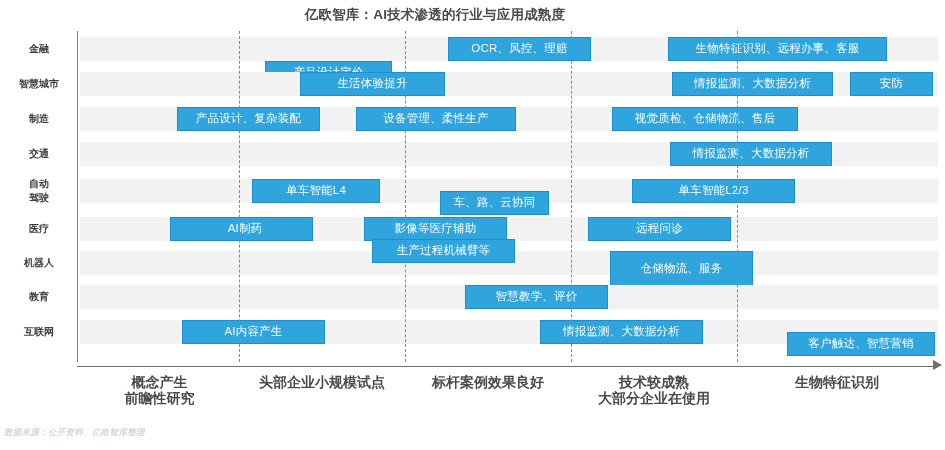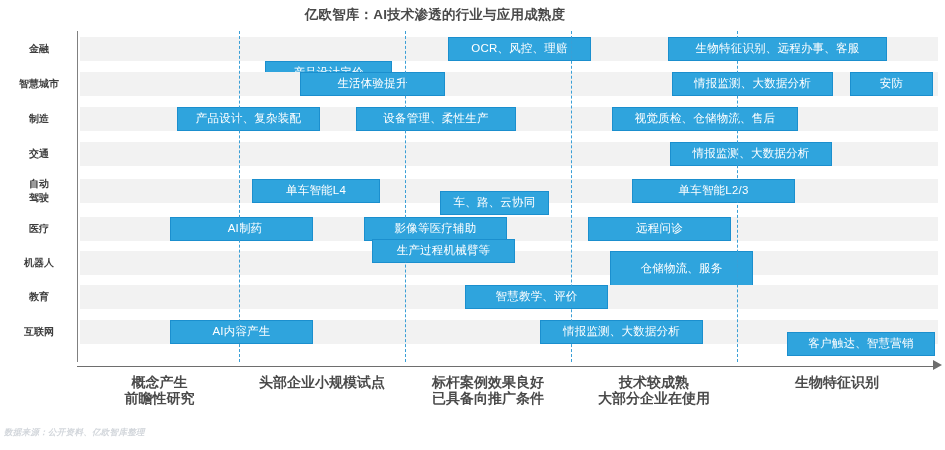--- a/index.html
+++ b/index.html
@@ -191,21 +191,21 @@
       <div class="band" style="top: 186px; height: 24px;"></div>
       <div class="bar" style="left: 90px; width: 143px; top: 186px; height: 24px; padding-left: 7px;">AI制药</div>
       <div class="bar" style="left: 284px; width: 143px; top: 186px; height: 24px;">影像等医疗辅助</div>
       <div class="bar" style="left: 508px; width: 143px; top: 186px; height: 24px;">远程问诊</div>
       <div class="band" style="top: 220px; height: 24px;"></div>
       <div class="bar" style="left: 292px; width: 143px; top: 208px; height: 24px;">生产过程机械臂等</div>
       <div class="bar" style="left: 530px; width: 143px; top: 220px; height: 36px;">仓储物流、服务</div>
       <div class="band" style="top: 254px; height: 24px;"></div>
       <div class="bar" style="left: 385px; width: 143px; top: 254px; height: 24px;">智慧教学、评价</div>
       <div class="band" style="top: 289px; height: 24px;"></div>
-      <div class="bar" style="left: 90px; width: 143px; top: 289px; height: 24px;">AI内容产生</div>
+      <div class="bar" style="left: 102px; width: 143px; top: 289px; height: 24px;">AI内容产生</div>
       <div class="bar" style="left: 460px; width: 163px; top: 289px; height: 24px;">情报监测、大数据分析</div>
       <div class="bar" style="left: 707px; width: 148px; top: 301px; height: 24px;">客户触达、智慧营销</div>
       <div class="divider" style="left: 159px;"></div>
       <div class="divider" style="left: 325px;"></div>
       <div class="divider" style="left: 491px;"></div>
       <div class="divider" style="left: 657px;"></div>
     </div>
 
   <div class="x-axis"></div>
   <div class="x-axis-arrow"></div>
@@ -213,21 +213,20 @@
   <div id="x-labels">
       <div class="axis-label" style="left: 80px; width: 159px;">
         <span>概念产生</span>
         <span>前瞻性研究</span>
       </div>
       <div class="axis-label" style="left: 239px; width: 166px;">
         <span>头部企业小规模试点</span>
       </div>
       <div class="axis-label" style="left: 405px; width: 166px;">
         <span>标杆案例效果良好</span>
-        <span>已具备向推广条件</span>
       </div>
       <div class="axis-label" style="left: 571px; width: 166px;">
         <span>技术较成熟</span>
         <span>大部分企业在使用</span>
       </div>
       <div class="axis-label" style="left: 737px; width: 200px;">
         <span>生物特征识别</span>
       </div>
     </div>
 

